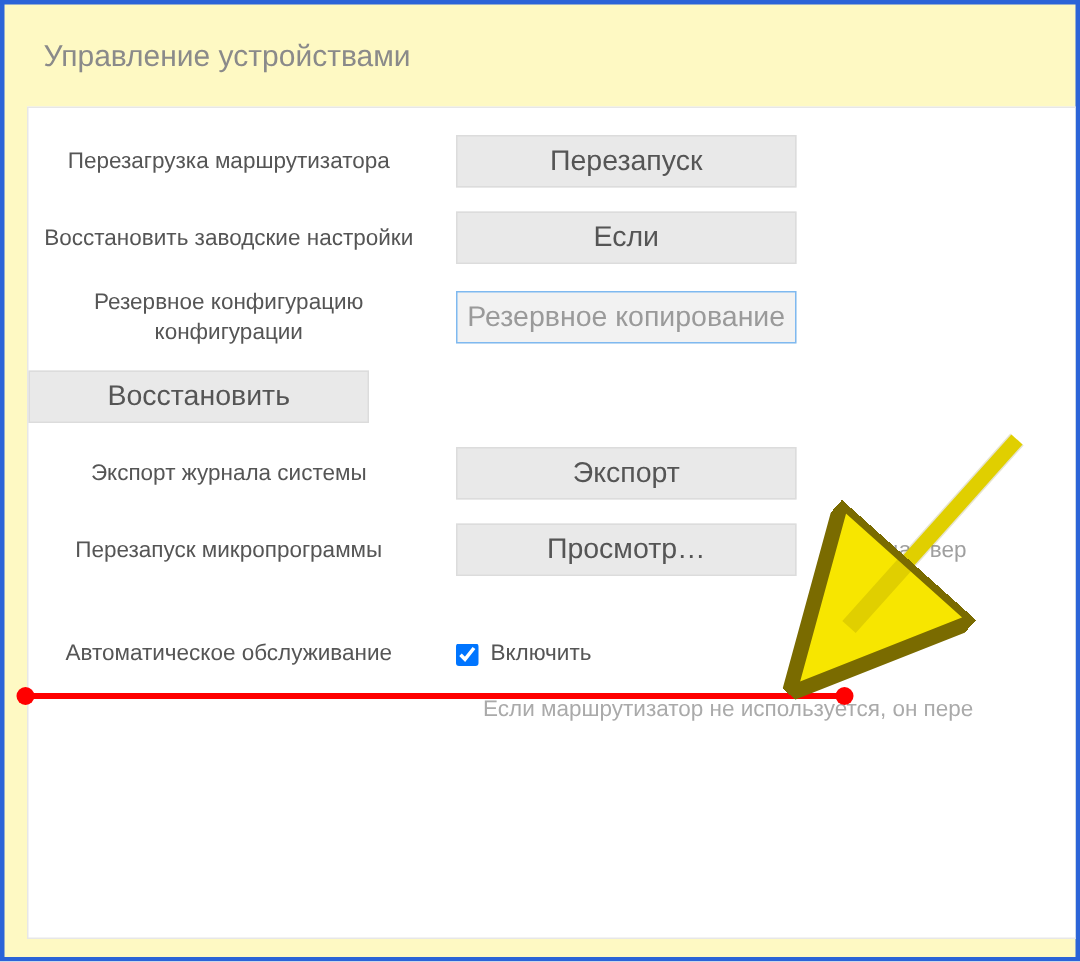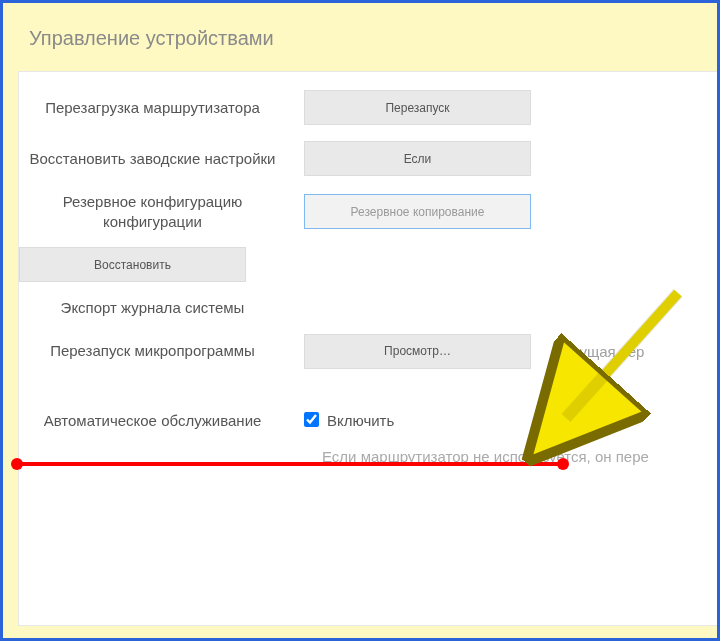--- a/index.html
+++ b/index.html
@@ -51,37 +51,37 @@
   }
   .ctrl-col {
     flex: 0 0 auto;
   }
   .btn {
     width: 227px;
     height: 35px;
     background: #e9e9e9;
     border: 1px solid #dcdcdc;
     color: #555;
-    font-size: 12px;
+    font-size: 19px;
     cursor: pointer;
   }
   .btn.highlight {
     background: #f2f2f2;
     border: 1px solid #7fb9f0;
     color: #9a9a9a;
   }
   .aside {
     margin-left: 25px;
     color: #9f9f9f;
     font-size: 15px;
     white-space: nowrap;
   }
   .check {
     display: flex;
-    align-items: flex-start;
+    align-items: flex-end;
     gap: 8px;
     font-size: 15px;
     color: #555;
   }
   .check input {
     width: 15px;
     height: 15px;
     margin: 0;
   }
   .note {
@@ -129,20 +129,23 @@
     </div>
 
     <div class="row">
       <div class="ctrl-col">
         <button class="btn">Восстановить</button>
       </div>
     </div>
 
     <div class="row">
       <div class="label-col">Экспорт журнала системы</div>
+      <div class="ctrl-col">
+        <button class="btn">Экспорт</button>
+      </div>
     </div>
 
     <div class="row">
       <div class="label-col">Перезапуск микропрограммы</div>
       <div class="ctrl-col">
         <button class="btn">Просмотр…</button>
       </div>
       <div class="aside">Текущая вер</div>
     </div>
 

